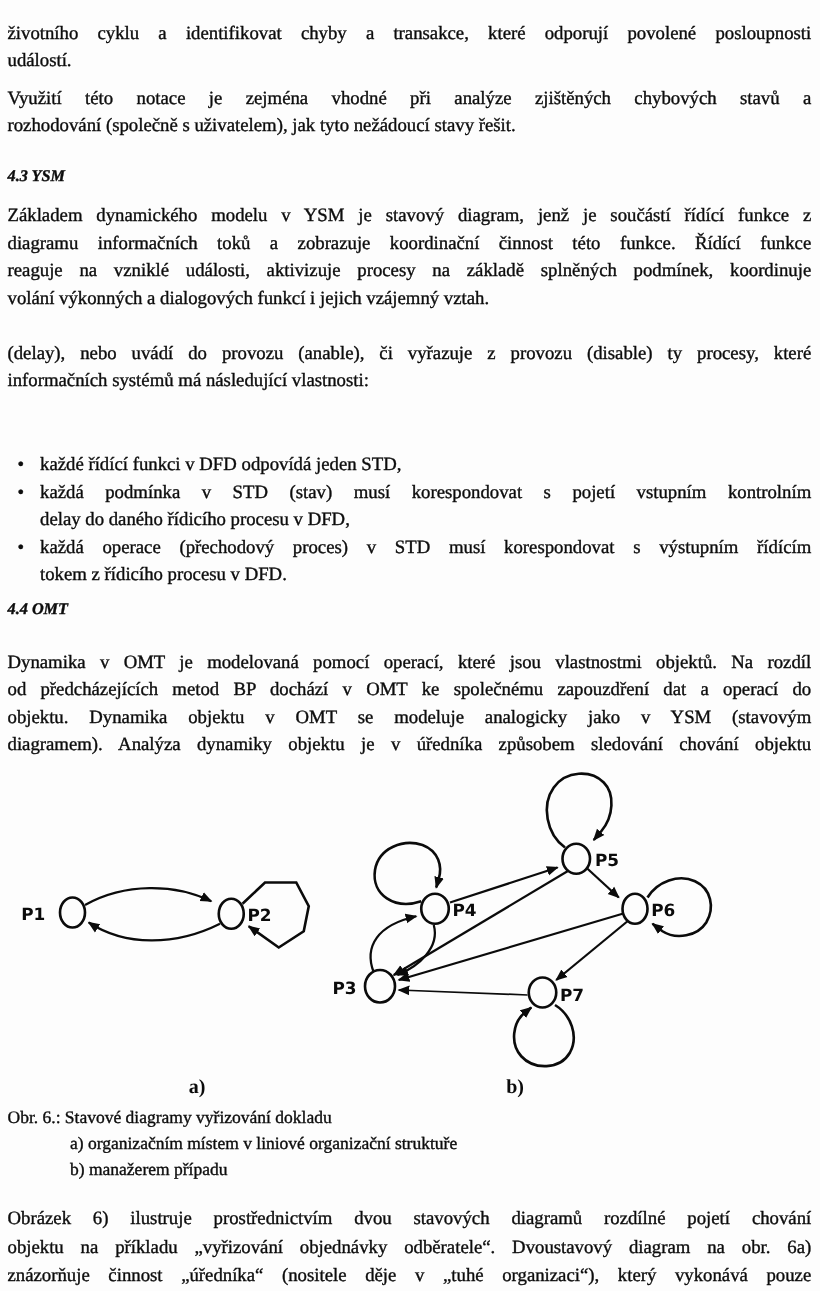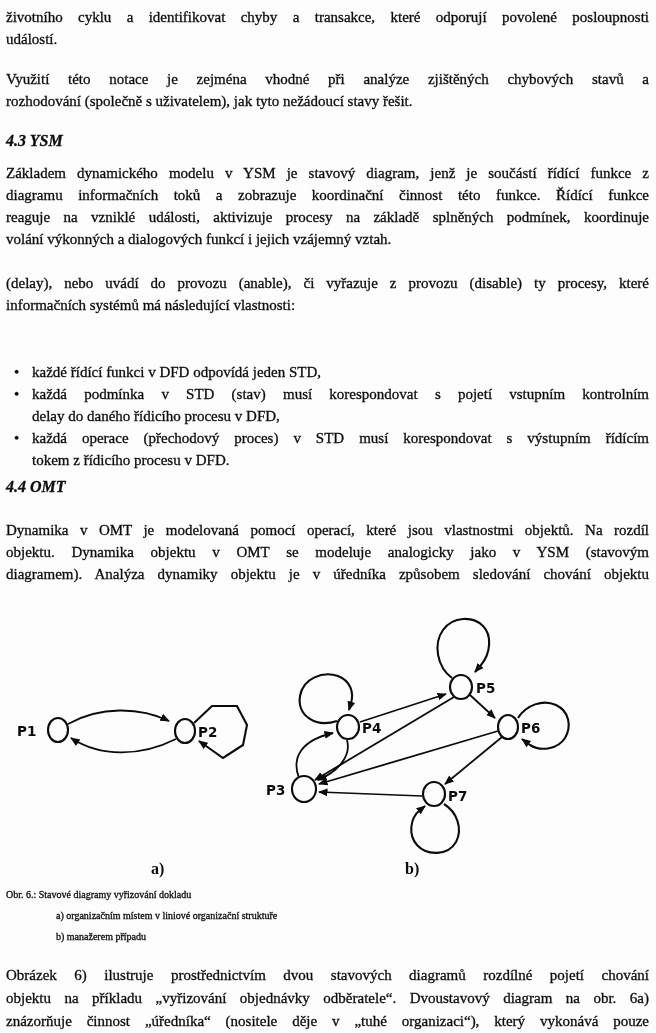--- a/index.html
+++ b/index.html
@@ -10,40 +10,40 @@
     background:#fdfdfd;
     overflow:hidden;
     font-family:"Liberation Serif", serif;
     color:#0d0d0d;
     -webkit-text-stroke:0.3px #0d0d0d;
   }
   .para{position:absolute;left:6px;right:7px;}
   .tline{display:block;height:22px;line-height:22px;font-size:15px;white-space:nowrap;}
   .jl{white-space:normal;text-align:justify;text-align-last:justify;text-justify:inter-word;}
   .ll{text-align:left;}
-  .heading{position:absolute;left:6px;font-size:16px;font-weight:bold;font-style:italic;height:22px;line-height:22px;}
+  .heading{position:absolute;left:6px;font-size:13px;font-weight:bold;font-style:italic;height:22px;line-height:22px;}
   .bullet-row{position:relative;padding-left:26px;}
   .bullet-row .dot{position:absolute;left:8px;top:0;}
   .indent-row{padding-left:26px;}
-  .cap-line{display:block;height:21px;line-height:21px;font-size:10px;white-space:nowrap;}
+  .cap-line{display:block;height:21px;line-height:21px;font-size:14px;white-space:nowrap;}
   .cap-indent{padding-left:50px;}
   .figure-svg{position:absolute;left:0;top:615px;overflow:visible;}
   .figure-svg path, .figure-svg line{fill:none;stroke:#0b0b0b;}
   .edge{stroke-width:1.8px;}
   .loop{stroke-width:2.1px;}
   .node{fill:#fdfdfd;stroke:#0b0b0b;stroke-width:2.1px;}
   .node-label{font-family:"DejaVu Sans", sans-serif;font-weight:bold;font-size:13.5px;fill:#0b0b0b;stroke:none;}
   .sub-label{font-family:"Liberation Serif", serif;font-weight:bold;font-size:16px;fill:#0b0b0b;stroke:none;}
 </style>
 </head>
 <body>
 
 <div class="page">
 
-  <div class="para" style="top:6px">
+  <div class="para" style="top:16px">
     <span class="tline jl">životního cyklu a identifikovat chyby a transakce, které odporují povolené posloupnosti</span>
     <span class="tline ll">událostí.</span>
   </div>
 
   <div class="para" style="top:68px">
     <span class="tline jl">Využití této notace je zejména vhodné při analýze zjištěných chybových stavů a</span>
     <span class="tline ll">rozhodování (společně s uživatelem), jak tyto nežádoucí stavy řešit.</span>
   </div>
 
   <div class="heading" style="top:130px">4.3 YSM</div>
@@ -78,20 +78,21 @@
     </div>
     <div class="tline ll indent-row">
       <span>tokem z řídicího procesu v DFD.</span>
     </div>
   </div>
 
   <div class="heading" style="top:476px">4.4 OMT</div>
 
   <div class="para" style="top:519px">
     <span class="tline jl">Dynamika v OMT je modelovaná pomocí operací, které jsou vlastnostmi objektů. Na rozdíl</span>
+    <span class="tline jl">od předcházejících metod BP dochází v OMT ke společnému zapouzdření dat a operací do</span>
     <span class="tline jl">objektu. Dynamika objektu v OMT se modeluje analogicky jako v YSM (stavovým</span>
     <span class="tline jl">diagramem). Analýza dynamiky objektu je v úředníka způsobem sledování chování objektu</span>
   </div>
 
   <svg class="figure-svg" width="656" height="270" viewBox="0 0 656 270">
     <defs>
       <marker id="arr" markerWidth="11" markerHeight="11" refX="8.5" refY="4.5" orient="auto" markerUnits="userSpaceOnUse">
         <path d="M0,0.6 L9.5,4.5 L0,8.4 z" style="fill:#0b0b0b;stroke:none;"></path>
       </marker>
     </defs>

